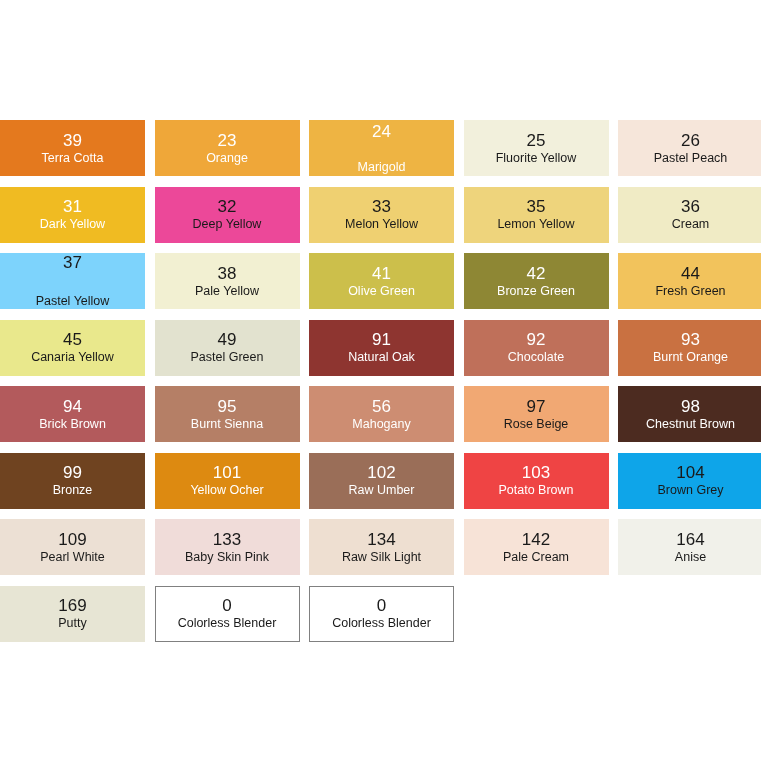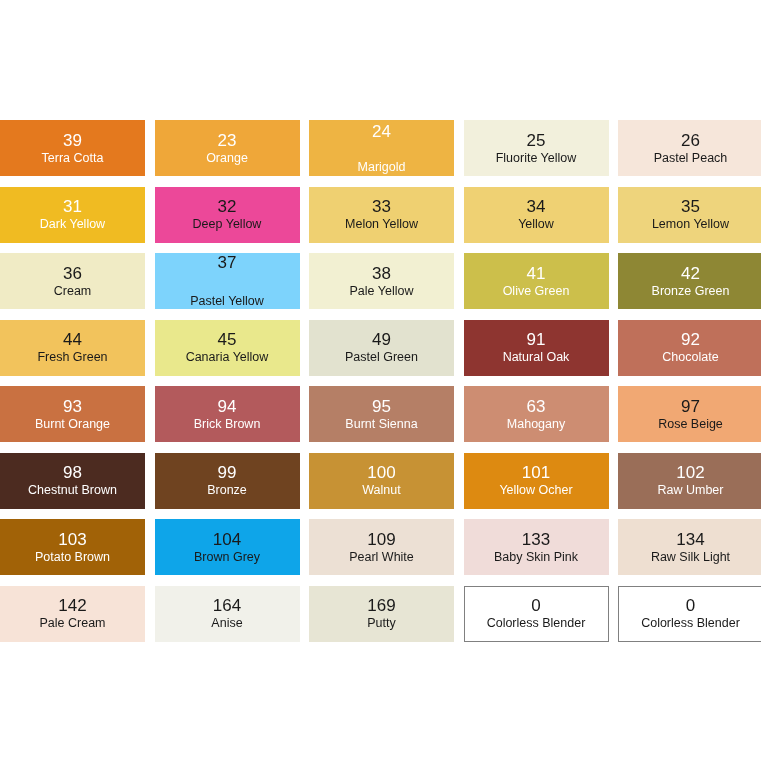--- a/index.html
+++ b/index.html
@@ -95,24 +95,20 @@
         <div class="swatch-label">Dark Yellow</div>
       </div>
       <div class="swatch dark-text" style="background: #ec4899;">
         <div class="swatch-code">32</div>
         <div class="swatch-label">Deep Yellow</div>
       </div>
       <div class="swatch dark-text" style="background: rgb(239, 208, 113);">
         <div class="swatch-code">33</div>
         <div class="swatch-label">Melon Yellow</div>
       </div>
-      <div class="swatch dark-text" style="background: rgb(239, 209, 115);">
-        <div class="swatch-code">34</div>
-        <div class="swatch-label">Yellow</div>
-      </div>
       <div class="swatch dark-text" style="background: rgb(238, 212, 124);">
         <div class="swatch-code">35</div>
         <div class="swatch-label">Lemon Yellow</div>
       </div>
       <div class="swatch dark-text" style="background: rgb(240, 235, 197);">
         <div class="swatch-code">36</div>
         <div class="swatch-label">Cream</div>
       </div>
       <div class="swatch dark-text" style="background: #7dd3fc; gap: 21px;">
         <div class="swatch-code">37</div>
@@ -156,48 +152,44 @@
       </div>
       <div class="swatch light-text" style="background: rgb(179, 90, 92);">
         <div class="swatch-code">94</div>
         <div class="swatch-label">Brick Brown</div>
       </div>
       <div class="swatch light-text" style="background: rgb(181, 127, 102);">
         <div class="swatch-code">95</div>
         <div class="swatch-label">Burnt Sienna</div>
       </div>
       <div class="swatch light-text" style="background: rgb(205, 141, 114);">
-        <div class="swatch-code">63</div>
+        <div class="swatch-code">56</div>
         <div class="swatch-label">Mahogany</div>
       </div>
       <div class="swatch dark-text" style="background: rgb(241, 168, 115);">
         <div class="swatch-code">97</div>
         <div class="swatch-label">Rose Beige</div>
       </div>
       <div class="swatch light-text" style="background: rgb(76, 43, 32);">
         <div class="swatch-code">98</div>
         <div class="swatch-label">Chestnut Brown</div>
       </div>
       <div class="swatch light-text" style="background: rgb(111, 67, 32);">
         <div class="swatch-code">99</div>
         <div class="swatch-label">Bronze</div>
       </div>
-      <div class="swatch light-text" style="background: rgb(199, 146, 52);">
-        <div class="swatch-code">100</div>
-        <div class="swatch-label">Walnut</div>
-      </div>
       <div class="swatch light-text" style="background: rgb(221, 138, 17);">
         <div class="swatch-code">101</div>
         <div class="swatch-label">Yellow Ocher</div>
       </div>
       <div class="swatch light-text" style="background: rgb(154, 110, 88);">
         <div class="swatch-code">102</div>
         <div class="swatch-label">Raw Umber</div>
       </div>
-      <div class="swatch light-text" style="background: #a16207;">
+      <div class="swatch light-text" style="background: #ef4444;">
         <div class="swatch-code">103</div>
         <div class="swatch-label">Potato Brown</div>
       </div>
       <div class="swatch dark-text" style="background: #0ea5e9;">
         <div class="swatch-code">104</div>
         <div class="swatch-label">Brown Grey</div>
       </div>
       <div class="swatch dark-text" style="background: rgb(236, 224, 212);">
         <div class="swatch-code">109</div>
         <div class="swatch-label">Pearl White</div>

